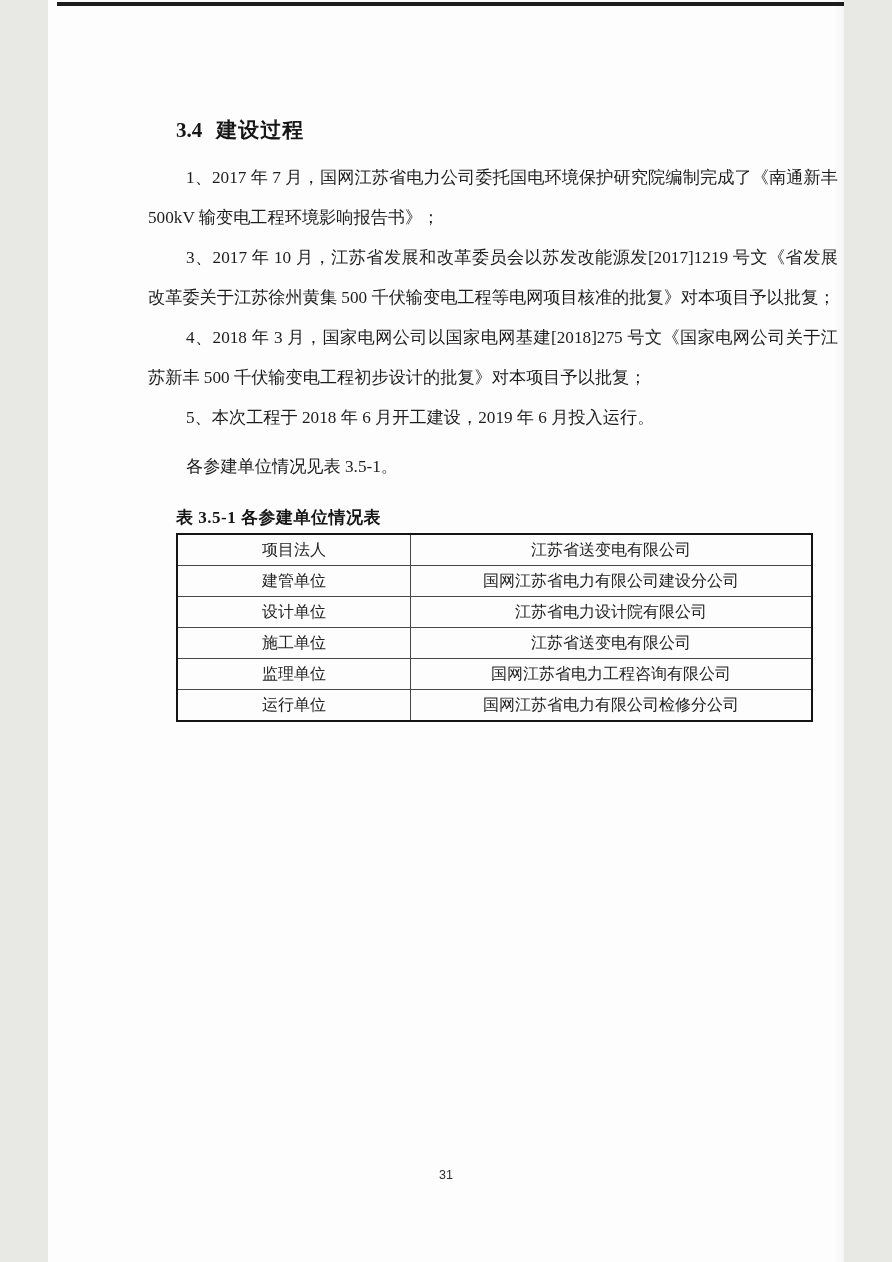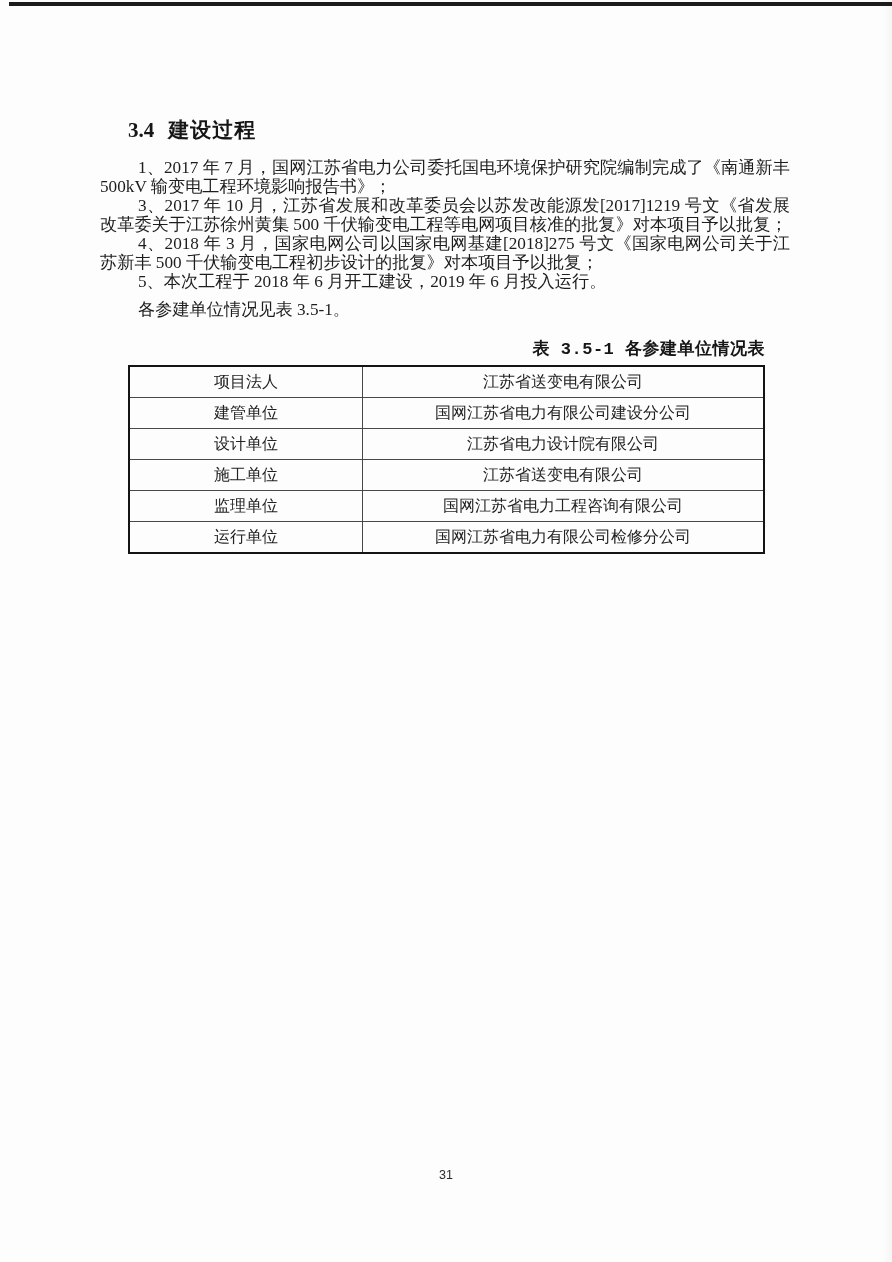--- a/index.html
+++ b/index.html
@@ -1,18 +1,18 @@
 <!DOCTYPE html>
 <html><head>
 <meta charset="utf-8">
 <style>
   html,body{margin:0;padding:0;background:#e8e8e4;}
   .page{
     position:relative;
-    width:892px;height:1262px;
+    width:796px;height:1262px;
     margin:0 auto;
     background:#fdfdfd;
     overflow:hidden;
     font-family:"Liberation Serif","DejaVu Serif",serif;
   }
   
   .page::after{
     content:"";position:absolute;top:0;right:0;width:10px;height:100%;
     background:linear-gradient(to right, rgba(0,0,0,0), rgba(0,0,0,0.03));
     pointer-events:none;
@@ -31,29 +31,29 @@
   }
   .h .num{
     font-family:"Liberation Serif","DejaVu Serif",serif;
     letter-spacing:0;margin-right:14px;
   }
   .h-34{margin-top:118px;}
   .h-35{margin-top:16px;}
   .paras{margin-top:16px;}
   .body-p{
     margin:0;
-    font-size:17.2px;line-height:19px;color:#1d1d1d;
+    font-size:17.2px;line-height:40px;color:#1d1d1d;
     text-align:justify;text-indent:38px;
   }
   .intro-p{margin-top:9px;}
   .tbl-caption{
     margin:20px 0 0 28px;width:637px;
-    font-family:Liberation Mono, monospace;
+    font-family:Liberation Serif, serif;
     font-weight:700;font-size:17px;line-height:22px;color:#161616;
-    text-align:right;letter-spacing:0.5px;
+    text-align:left;letter-spacing:0.5px;
   }
   table.units{
     margin:4px 0 0 28px;width:637px;
     border-collapse:collapse;
     border:2.5px solid #141414;
     table-layout:fixed;
   }
   table.units td{
     border:1px solid #484848;
     height:30px;

